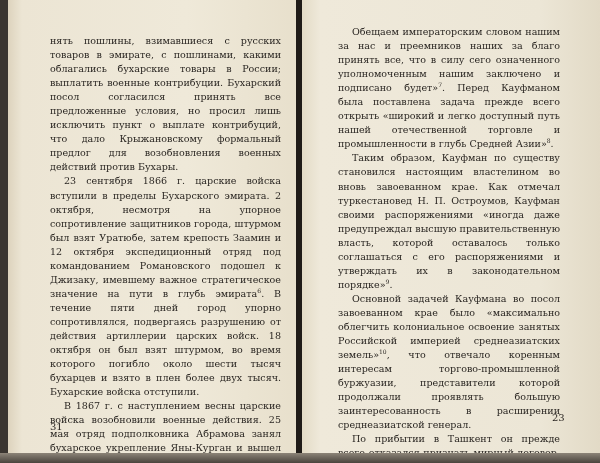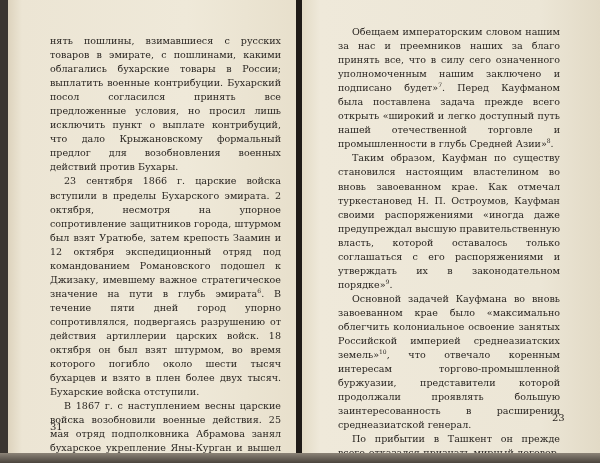--- a/index.html
+++ b/index.html
@@ -32,21 +32,21 @@
       <p class="indent">В 1867 г. с наступлением весны царские войска возобновили военные действия. 25 мая отряд подполковника Абрамова занял бухарское укрепление Яны-Курган и вышел на подступы к Самарканду. В это же время генерал Крыжановский заключил с бухарским послом в Оренбурге мир, не требуя более от эмира контрибуции и уступая ему даже Яны-Курган.</p>
 
     </div>
     <div class="pageno">31</div>
   </div>
 
   <div class="page right">
     <div class="text">
       <p class="indent"><span>Обещаем императорским словом нашим за нас и преемников наших за благо принять все, что в силу сего означенного уполномоченным нашим заключено и подписано будет»</span><sup>7</sup><span>. Перед Кауфманом была поставлена задача прежде всего открыть «широкий и легко доступный путь нашей отечественной торговле и промышленности в глубь Средней Азии»</span><sup>8</sup><span>.</span></p>
       <p class="indent"><span>Таким образом, Кауфман по существу становился настоящим властелином во вновь завоеванном крае. Как отмечал туркестановед Н. П. Остроумов, Кауфман своими распоряжениями «иногда даже предупреждал высшую правительственную власть, которой оставалось только соглашаться с его распоряжениями и утверждать их в законодательном порядке»</span><sup>9</sup><span>.</span></p>
-      <p class="indent"><span>Основной задачей Кауфмана во вновь завоеванном крае было «максимально облегчить колониальное освоение занятых Российской империей среднеазиатских земель»</span><sup>10</sup><span>, что отвечало коренным интересам торгово-промышленной буржуазии, представители которой продолжали проявлять большую заинтересованность в расширении среднеазиатской генерал.</span></p>
+      <p class="indent"><span>Основной задачей Кауфмана во посол завоеванном крае было «максимально облегчить колониальное освоение занятых Российской империей среднеазиатских земель»</span><sup>10</sup><span>, что отвечало коренным интересам торгово-промышленной буржуазии, представители которой продолжали проявлять большую заинтересованность в расширении среднеазиатской генерал.</span></p>
       <p class="indent"><span>По прибытии в Ташкент он прежде всего отказался признать мирный договор, подписанный Крыжановским в Оренбурге с бухарским послом, возражая против отмены контрибуции, а также предлагая провести русско-бухарскую границу значительно западнее, чем это предполагалось первоначально. Однако следует отметить, что не желая с первых же шагов своей новой деятельности портить отношения с Министерством иностранных дел, Кауфман отверг предложение Крыжановского включить в проект договора пункт об отказе Бухары от самостоятельной внешней политики</span></p>
 
     </div>
     <div class="pageno">23</div>
   </div>
 
   <div class="spine"></div>
   <div class="bottom-edge"></div>
 </div>
 

